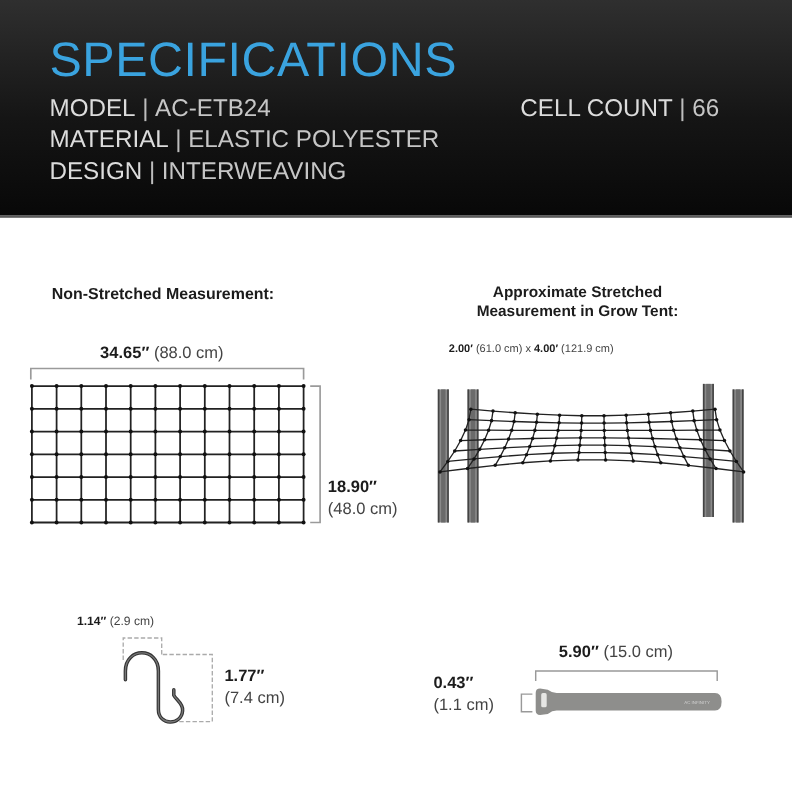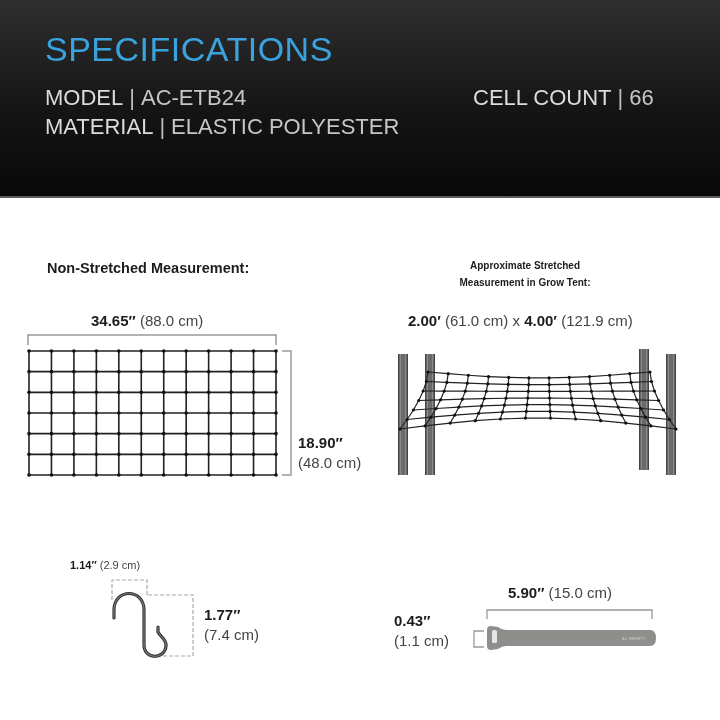--- a/index.html
+++ b/index.html
@@ -1,18 +1,18 @@
 <!DOCTYPE html>
 <html><head>
 <meta charset="utf-8">
 <style>
   html, body { margin: 0; padding: 0; }
   body { width: 720px; height: 720px; position: relative; overflow: hidden; background: #ffffff; font-family: "Liberation Sans", sans-serif; }
   .header { position: absolute; left: 0; top: 0; width: 720px; height: 196px; background: linear-gradient(to bottom, #2f2f2f 0%, #151515 55%, #080808 100%); border-bottom: 2px solid #5a5a5a; }
-  .title { position: absolute; left: 45px; top: 30px; font-size: 34px; color: #3aa3df; letter-spacing: 0.5px; font-family: "Liberation Sans", sans-serif; }
+  .title { position: absolute; left: 45px; top: 30px; font-size: 44px; color: #3aa3df; letter-spacing: 0.5px; font-family: "Liberation Sans", sans-serif; }
   .spec-col { position: absolute; top: 83px; font-size: 22px; color: #d2d2d2; line-height: 29px; }
   .spec-col.left { left: 45px; }
   .spec-col.right { left: 473px; }
   .spec-row { white-space: nowrap; }
   .spec-key { color: #dcdcdc; }
   .spec-sep { color: #bdbdbd; margin: 0 6px; font-weight: 300; }
   .spec-val { color: #c6c6c6; }
 
   .label { position: absolute; color: #1c1c1c; font-size: 14px; }
   .bold { font-weight: bold; }
@@ -26,20 +26,23 @@
 
 <div class="header">
   <div class="title">SPECIFICATIONS</div>
 
   <div class="spec-col left">
     <div class="spec-row">
       <span class="spec-key">MODEL</span><span class="spec-sep">|</span><span class="spec-val">AC-ETB24</span>
     </div>
     <div class="spec-row">
       <span class="spec-key">MATERIAL</span><span class="spec-sep">|</span><span class="spec-val">ELASTIC POLYESTER</span>
+    </div>
+    <div class="spec-row">
+      <span class="spec-key">DESIGN</span><span class="spec-sep">|</span><span class="spec-val">INTERWEAVING</span>
     </div>
   </div>
 
   <div class="spec-col right">
     <div class="spec-row">
       <span class="spec-key">CELL COUNT</span><span class="spec-sep">|</span><span class="spec-val">66</span>
     </div>
   </div>
 </div>
 
@@ -160,26 +163,26 @@
       <circle cx="276" cy="454.33333333333337" r="1.8" fill="#111"></circle>
       <circle cx="276" cy="475" r="1.8" fill="#111"></circle>
     </g>
 </svg>
 
 <div class="label" style="left:298px; top:395px; font-size:15px; line-height:20px;margin-top:38px;">
   <div class="bold">18.90″</div>
   <div class="dim">(48.0 cm)</div>
 </div>
 
-<div class="label bold center" style="left:430px; top:257px; width:190px; font-size:10px; line-height:17px;">
+<div class="label bold center" style="left:430px; top:257px; width:190px; font-size:14px; line-height:17px;">
   <div>Approximate Stretched</div>
   <div>Measurement in Grow Tent:</div>
 </div>
 
-<div class="label" style="left:408px; top:312px; font-size:15px; white-space:nowrap;">
+<div class="label" style="left:408px; top:312px; font-size:10px; white-space:nowrap;">
   <span class="bold">2.00′</span>
   <span class="dim">(61.0 cm)</span>
   <span class="dim">x</span>
   <span class="bold">4.00′</span>
   <span class="dim">(121.9 cm)</span>
 </div>
 
 <svg style="left:0; top:0;" width="720" height="720">
 
   <g>

